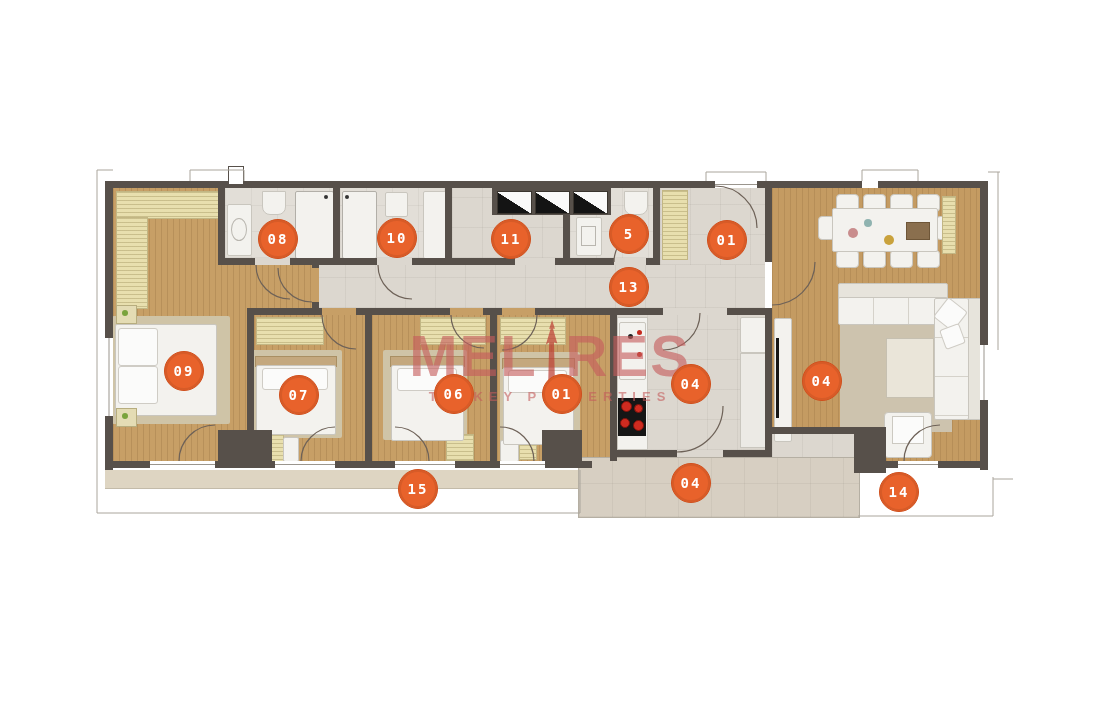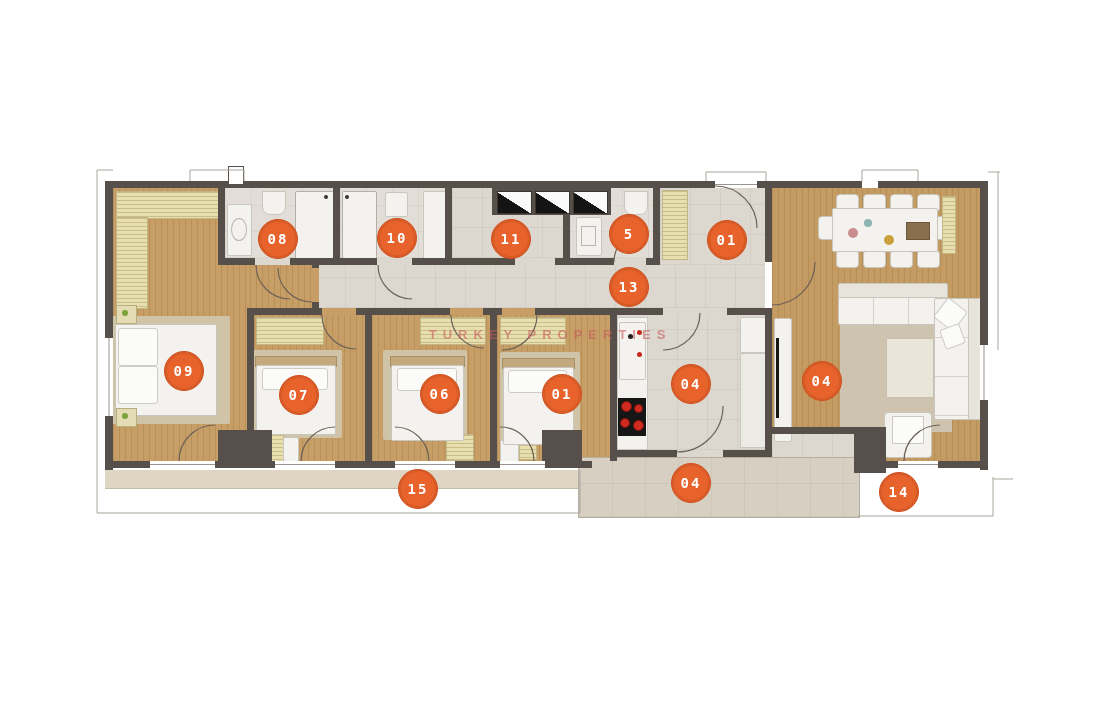--- a/index.html
+++ b/index.html
@@ -250,30 +250,35 @@
       <path d="M378,265 A34,34 0 0 0 412,299"></path>
       <path d="M179,461 A36,36 0 0 1 215,425"></path>
       <path d="M301,461 A34,34 0 0 1 335,427"></path>
       <path d="M429,461 A34,34 0 0 0 395,427"></path>
       <path d="M534,461 A34,34 0 0 0 500,427"></path>
       <path d="M904,461 A36,36 0 0 1 940,425"></path>
     </g>
   </svg>
 
   <div class="wm">
+    <div class="wm1">
+        <span>MEL</span>
+        <span class="tower"></span>
+        <span>RES</span>
+      </div>
     <div class="wm2">TURKEY PROPERTIES</div>
   </div>
 
   <div>
       <div class="marker" style="left: 727px; top: 240px;">01</div>
       <div class="marker" style="left: 822px; top: 381px;">04</div>
       <div class="marker" style="left: 691px; top: 483px;">04</div>
       <div class="marker" style="left: 691px; top: 384px;">04</div>
       <div class="marker" style="left: 562px; top: 394px;">01</div>
-      <div class="marker" style="left: 440px; top: 394px;">06</div>
+      <div class="marker" style="left: 454px; top: 394px;">06</div>
       <div class="marker" style="left: 299px; top: 395px;">07</div>
       <div class="marker" style="left: 184px; top: 371px;">09</div>
       <div class="marker" style="left: 278px; top: 239px;">08</div>
       <div class="marker" style="left: 397px; top: 238px;">10</div>
       <div class="marker" style="left: 511px; top: 239px;">11</div>
       <div class="marker" style="left: 629px; top: 234px;">5</div>
       <div class="marker" style="left: 629px; top: 287px;">13</div>
       <div class="marker" style="left: 899px; top: 492px;">14</div>
       <div class="marker" style="left: 418px; top: 489px;">15</div>
     </div>

